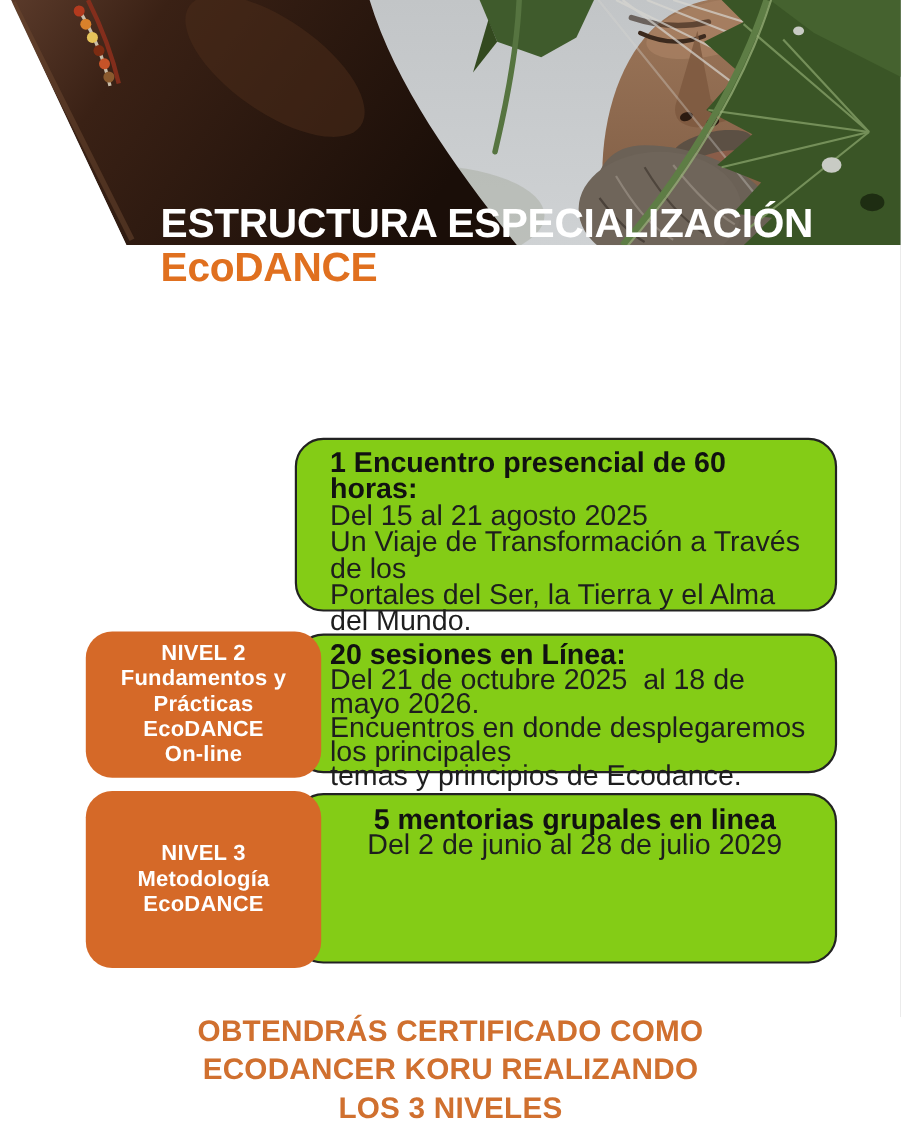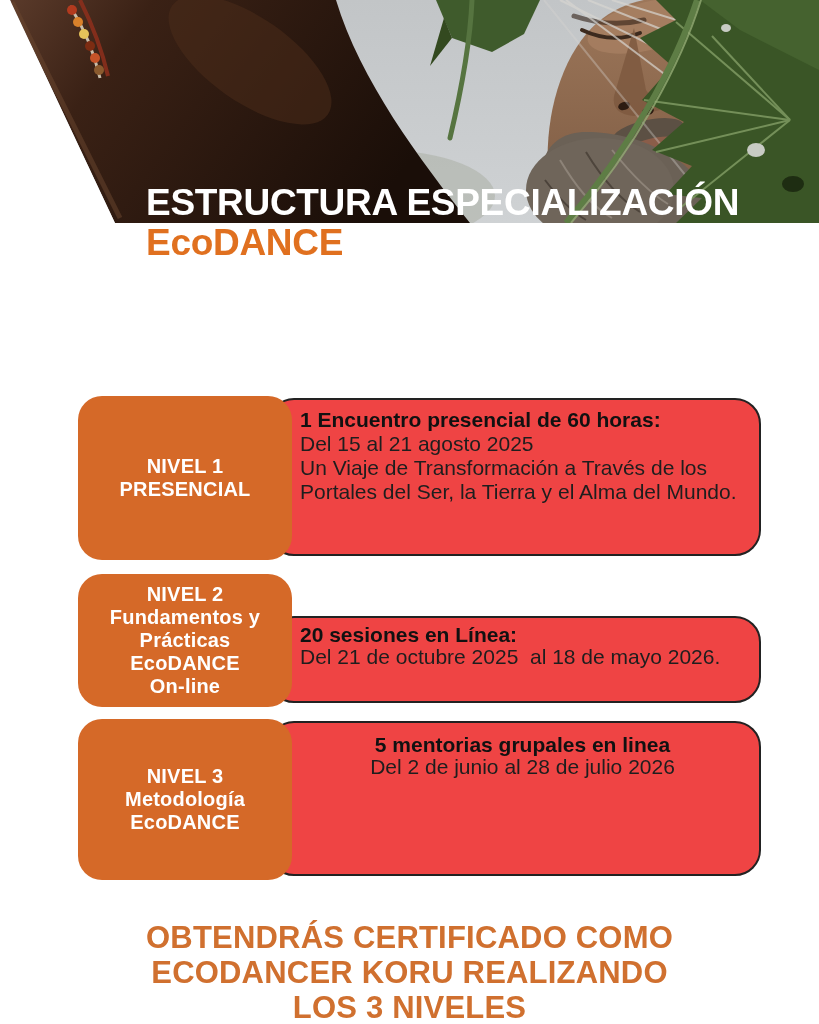--- a/index.html
+++ b/index.html
@@ -31,35 +31,35 @@
   .card-3{height:155px;}
   .card-label{
     position:absolute; left:0; top:-2px; bottom:-4px; width:214px; z-index:2;
     background:#D56928; border-radius:24px;
     display:flex; align-items:center; justify-content:center; text-align:center;
     color:#fff; font-weight:bold; font-size:20px; line-height:23px;
     white-space:pre-line; letter-spacing:0.2px;
   }
   .card-body{
     position:absolute; left:190px; right:0; top:0; bottom:0;
-    background:#ef4444; border:2px solid #222222; border-radius:26px;
+    background:#84cc16; border:2px solid #222222; border-radius:26px;
     padding:6px 14px 4px 30px;
-    font-size:21px; color:#1e1e1e;
+    font-size:26px; color:#1e1e1e;
   }
   .card-1 .card-body{line-height:24px; padding-top:8px;}
-  .card-2 .card-body{line-height:22px; padding-top:6px;margin-top:40px;}
+  .card-2 .card-body{line-height:22px; padding-top:6px;}
   .card-3 .card-body{line-height:22px; padding-top:11px;text-align:center;}
   .card-body p{margin:0; white-space:pre-wrap;}
   .card-body .hd{font-weight:bold; color:#111;}
   .card-body ul{margin:0; padding-left:20px; list-style:disc;}
   .card-body li{white-space:pre-wrap;}
   
   .footer{
     margin-top:44px; text-align:center;
-    font-size:31px; font-weight:bold; line-height:35px;
+    font-size:27px; font-weight:bold; line-height:35px;
     color:#D0702F; white-space:pre-line; letter-spacing:0.2px;
   }
 </style>
 </head>
 <body>
 
 <div class="page">
 
   <div class="hero">
     <svg viewBox="0 0 819 223" preserveAspectRatio="none" aria-hidden="true">
@@ -150,49 +150,49 @@
 
     <div class="hero-title">
       <div class="t1">ESTRUCTURA ESPECIALIZACIÓN</div>
       <div class="t2">EcoDANCE</div>
     </div>
   </div>
 
   <div class="cards">
 
     <section class="card card-1">
-      <div class="card-label">NIVEL 1
-PRESENCIAL</div>
       <div class="card-body">
         <p class="hd">1 Encuentro presencial de 60 horas:</p>
         <p>Del 15 al 21 agosto 2025</p>
         <p>Un Viaje de Transformación a Través de los
 Portales del Ser, la Tierra y el Alma del Mundo.</p>
       </div>
     </section>
 
     <section class="card card-2">
       <div class="card-label">NIVEL 2
 Fundamentos y
 Prácticas
 EcoDANCE
 On-line</div>
       <div class="card-body">
         <p class="hd">20 sesiones en Línea:</p>
         <p>Del 21 de octubre 2025  al 18 de mayo 2026.</p>
+        <p>Encuentros en donde desplegaremos los principales
+temas y principios de Ecodance.</p>
       </div>
     </section>
 
     <section class="card card-3">
       <div class="card-label">NIVEL 3
 Metodología
 EcoDANCE</div>
       <div class="card-body">
         <p class="hd">5 mentorias grupales en linea</p>
-        <p>Del 2 de junio al 28 de julio 2026</p>
+        <p>Del 2 de junio al 28 de julio 2029</p>
       </div>
     </section>
 
   </div>
 
   <div class="footer">OBTENDRÁS CERTIFICADO COMO
 ECODANCER KORU REALIZANDO
 LOS 3 NIVELES</div>
 
 </div>

